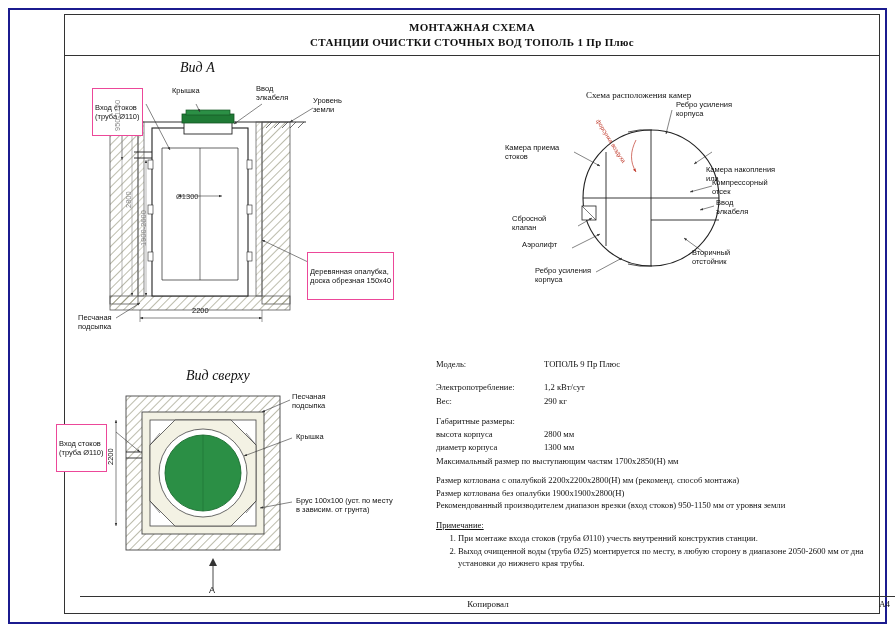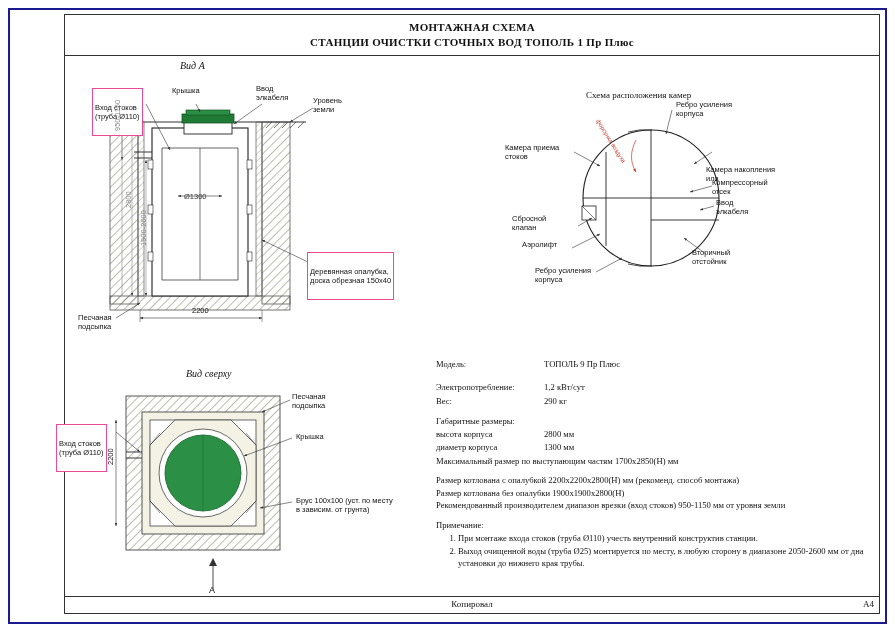--- a/index.html
+++ b/index.html
@@ -3,32 +3,32 @@
 <meta charset="utf-8">
 <style>
   html,body{margin:0;padding:0;background:#fff;}
   body{width:895px;height:632px;font-family:"Liberation Serif",serif;color:#111;position:relative;overflow:hidden;}
   .sheet{position:absolute;left:0;top:0;width:895px;height:632px;}
   .frame-outer{position:absolute;left:8px;top:8px;width:879px;height:616px;border:2px solid #1b1b8f;box-sizing:border-box;}
   .frame-inner{position:absolute;left:64px;top:14px;width:816px;height:600px;border:1px solid #333;box-sizing:border-box;}
   .title-box{position:absolute;left:64px;top:14px;width:816px;height:42px;border-bottom:1px solid #333;box-sizing:border-box;text-align:center;}
   .title-box .t1{font-size:11px;font-weight:bold;letter-spacing:.3px;margin-top:7px;}
   .title-box .t2{font-size:11px;font-weight:bold;letter-spacing:.3px;margin-top:3px;}
-  .footer{position:absolute;left:64px;top:596px;width:816px;height:18px;border-top:1px solid #333;box-sizing:border-box;}
+  .footer{position:absolute;left:80px;top:596px;width:816px;height:18px;border-top:1px solid #333;box-sizing:border-box;}
   .footer .kop{position:absolute;left:50%;transform:translateX(-50%);top:2px;font-size:9px;}
   .footer .a4{position:absolute;right:6px;top:2px;font-size:9px;}
   .lbl{position:absolute;font-size:7.5px;line-height:1.22;font-family:"Liberation Sans",sans-serif;white-space:pre;}
   .lbl.box{border:1px solid #ec4899;background:#fff;padding:14px 2px;}
-  .ttl{position:absolute;font-size:10px;font-family:"Liberation Serif",serif;font-style:italic;}
+  .ttl{position:absolute;font-size:14px;font-family:"Liberation Serif",serif;font-style:italic;}
   svg{position:absolute;left:0;top:0;overflow:visible;}
   .specs{position:absolute;font-family:"Liberation Serif",serif;font-size:8.6px;line-height:1.45;}
   .specs table{border-collapse:collapse;}
   .specs td{padding:0 0 1px 0;vertical-align:top;font-size:8.6px;}
   .specs td.k{width:108px;}
-  .note-h{font-size:8.6px;}
+  .note-h{text-decoration:underline;font-size:8.6px;}
   ol.notes{margin:1px 0 0 0;padding-left:22px;font-size:8.6px;line-height:1.42;}
   ol.notes li{margin-bottom:1px;}
   .p{margin:0;}
   .gap{height:7px;}
 </style>
 </head>
 <body>
 
 <div class="sheet">
 
@@ -135,21 +135,21 @@
   <div class="lbl" style="left:172px;top:86px;">Крышка</div>
   <div class="lbl" style="left:256px;top:84px;">Ввод
 элкабеля</div>
   <div class="lbl" style="left:313px;top:96px;">Уровень
 земли</div>
   <div class="lbl box" style="left:307px;top:252px;">Деревянная опалубка,
 доска обрезная 150х40</div>
   <div class="lbl" style="left:78px;top:313px;">Песчаная
 подсыпка</div>
 
-  <div class="lbl" style="left:184px;top:192px;color:#333;">Ø1300</div>
+  <div class="lbl" style="left:176px;top:192px;color:#333;">Ø1300</div>
   <div class="lbl" style="left:113px;top:131px;color:#888;transform:rotate(-90deg);transform-origin:left top;">950-1150</div>
   <div class="lbl" style="left:124px;top:208px;color:#888;transform:rotate(-90deg);transform-origin:left top;">2800</div>
   <div class="lbl" style="left:139px;top:246px;color:#888;transform:rotate(-90deg);transform-origin:left top;">1900-2600</div>
   <div class="lbl" style="left:192px;top:306px;">2200</div>
 
   <div class="ttl" style="left:586px;top:90px;font-style:normal;font-size:9px;">Схема расположения камер</div>
 
   <svg width="895" height="632">
     <circle cx="651" cy="198" r="68" fill="#ffffff" stroke="#222" stroke-width="1.1"></circle>
     <line x1="583" y1="198" x2="719" y2="198" stroke="#222" stroke-width="0.9"></line>

